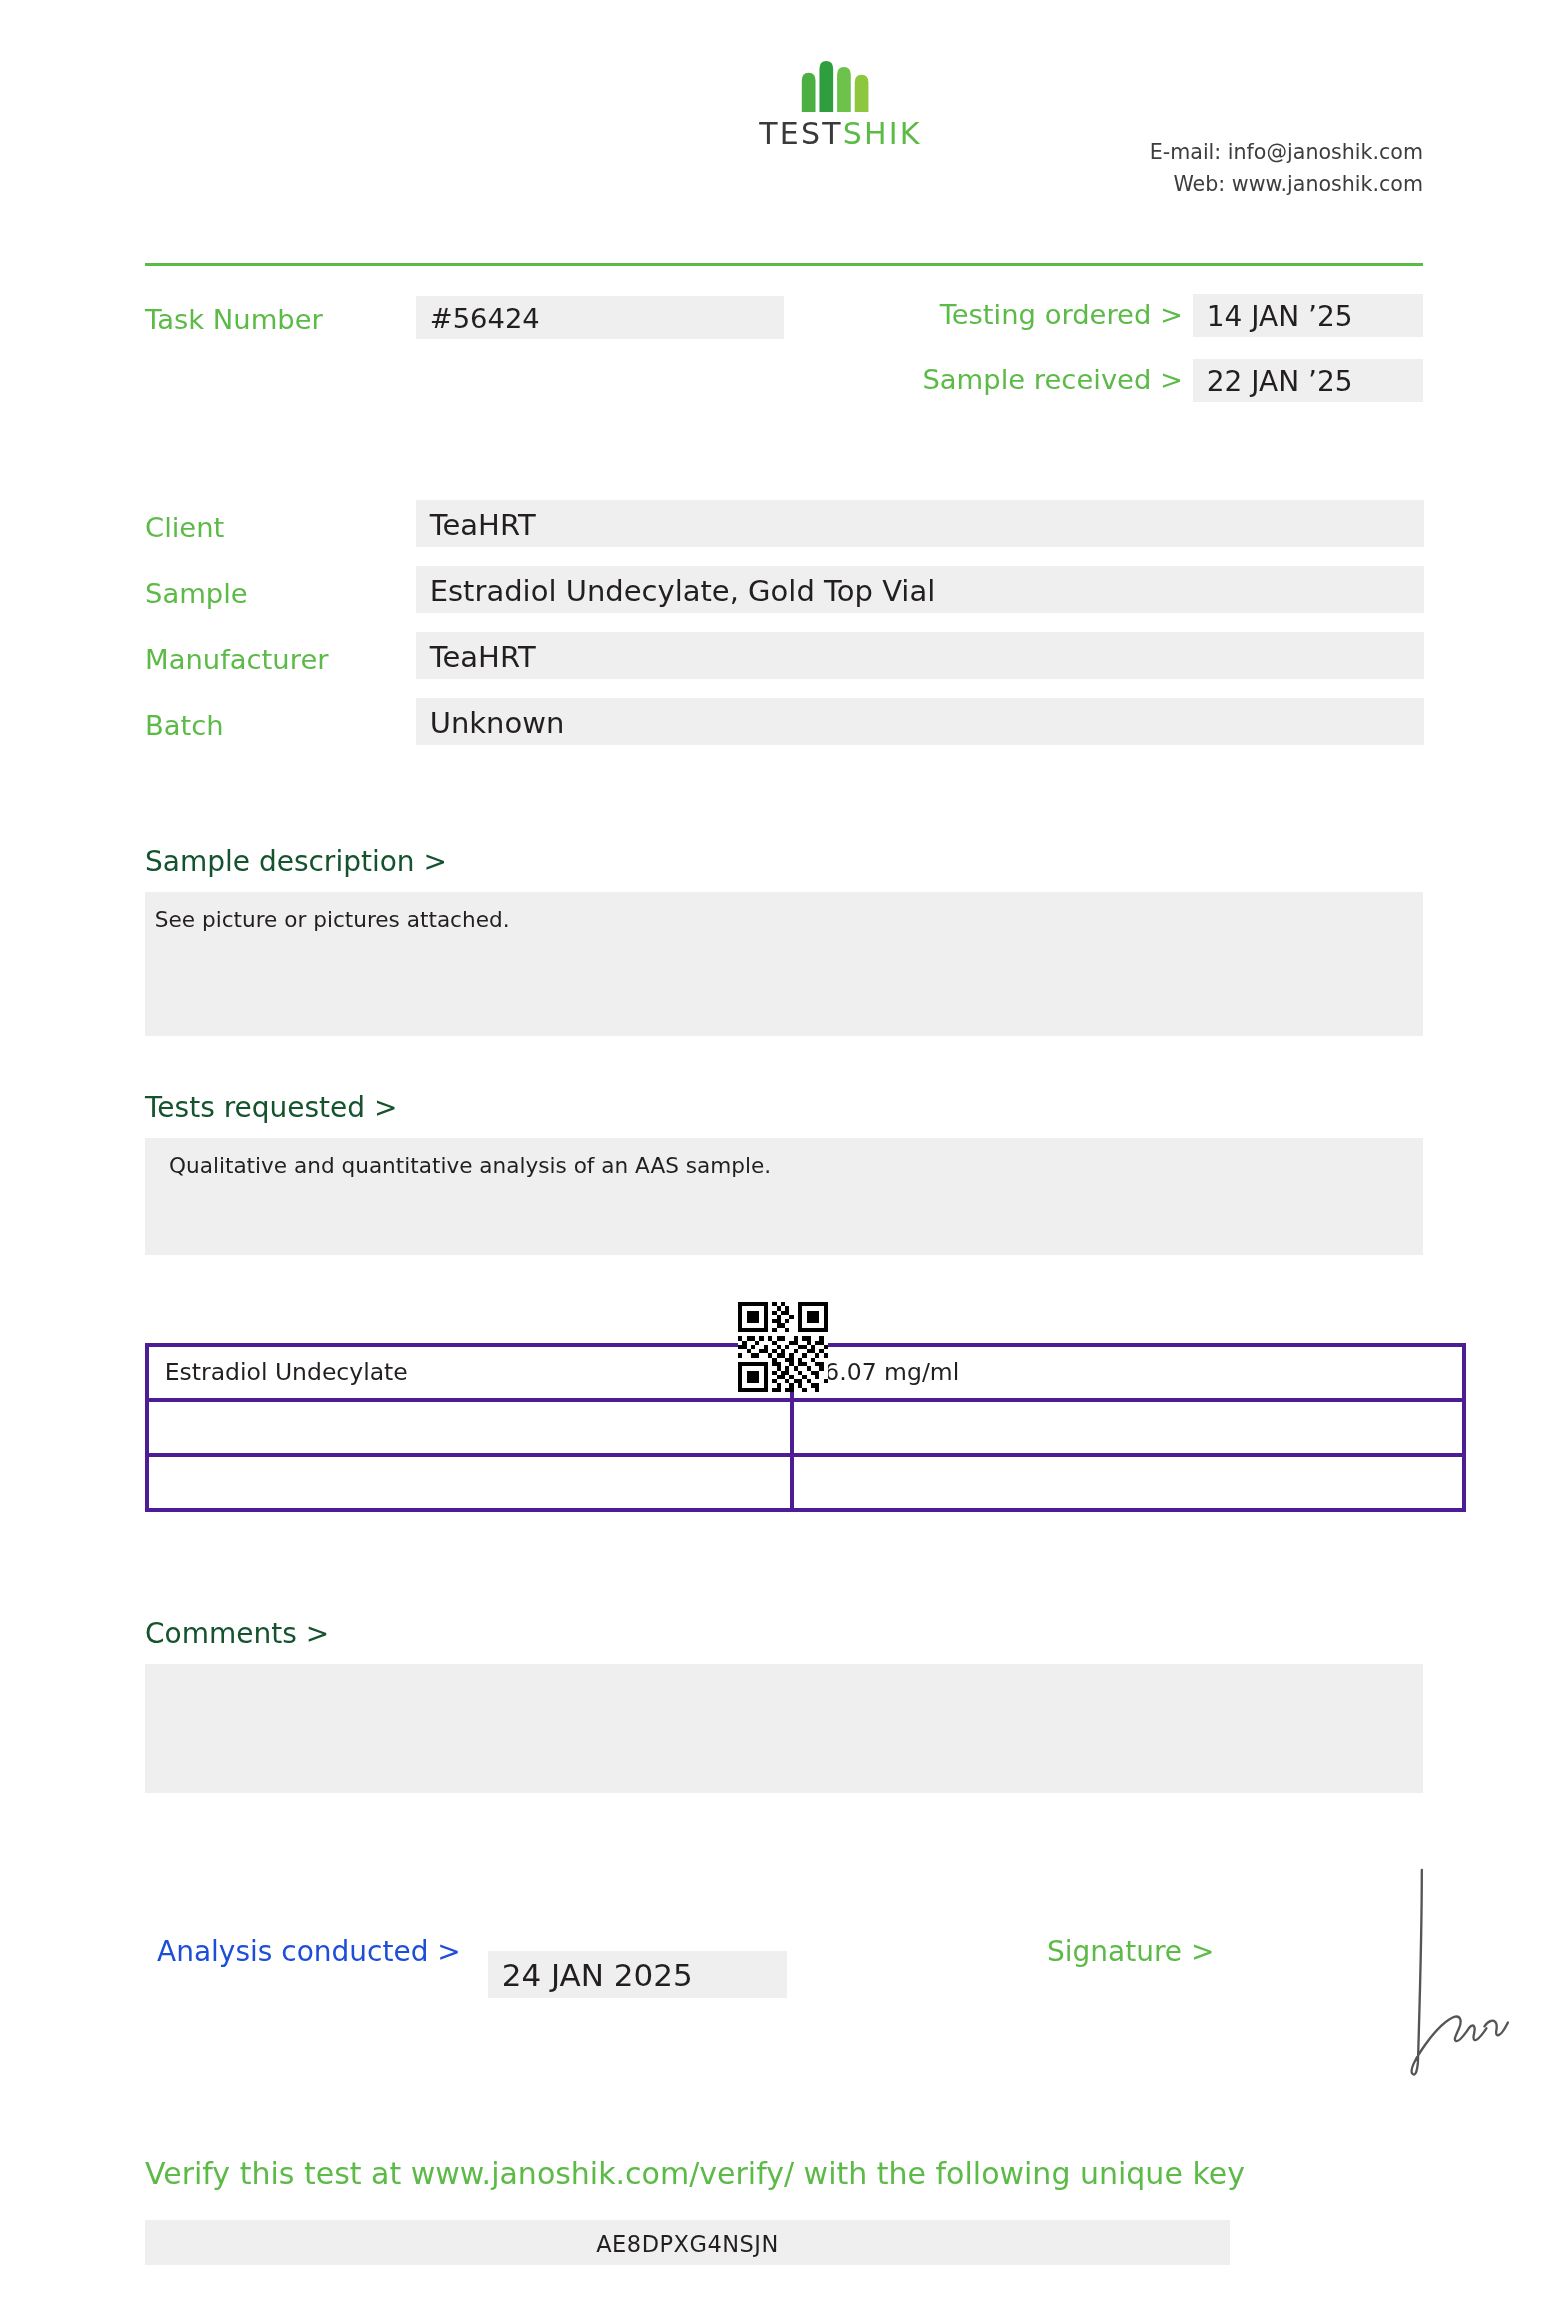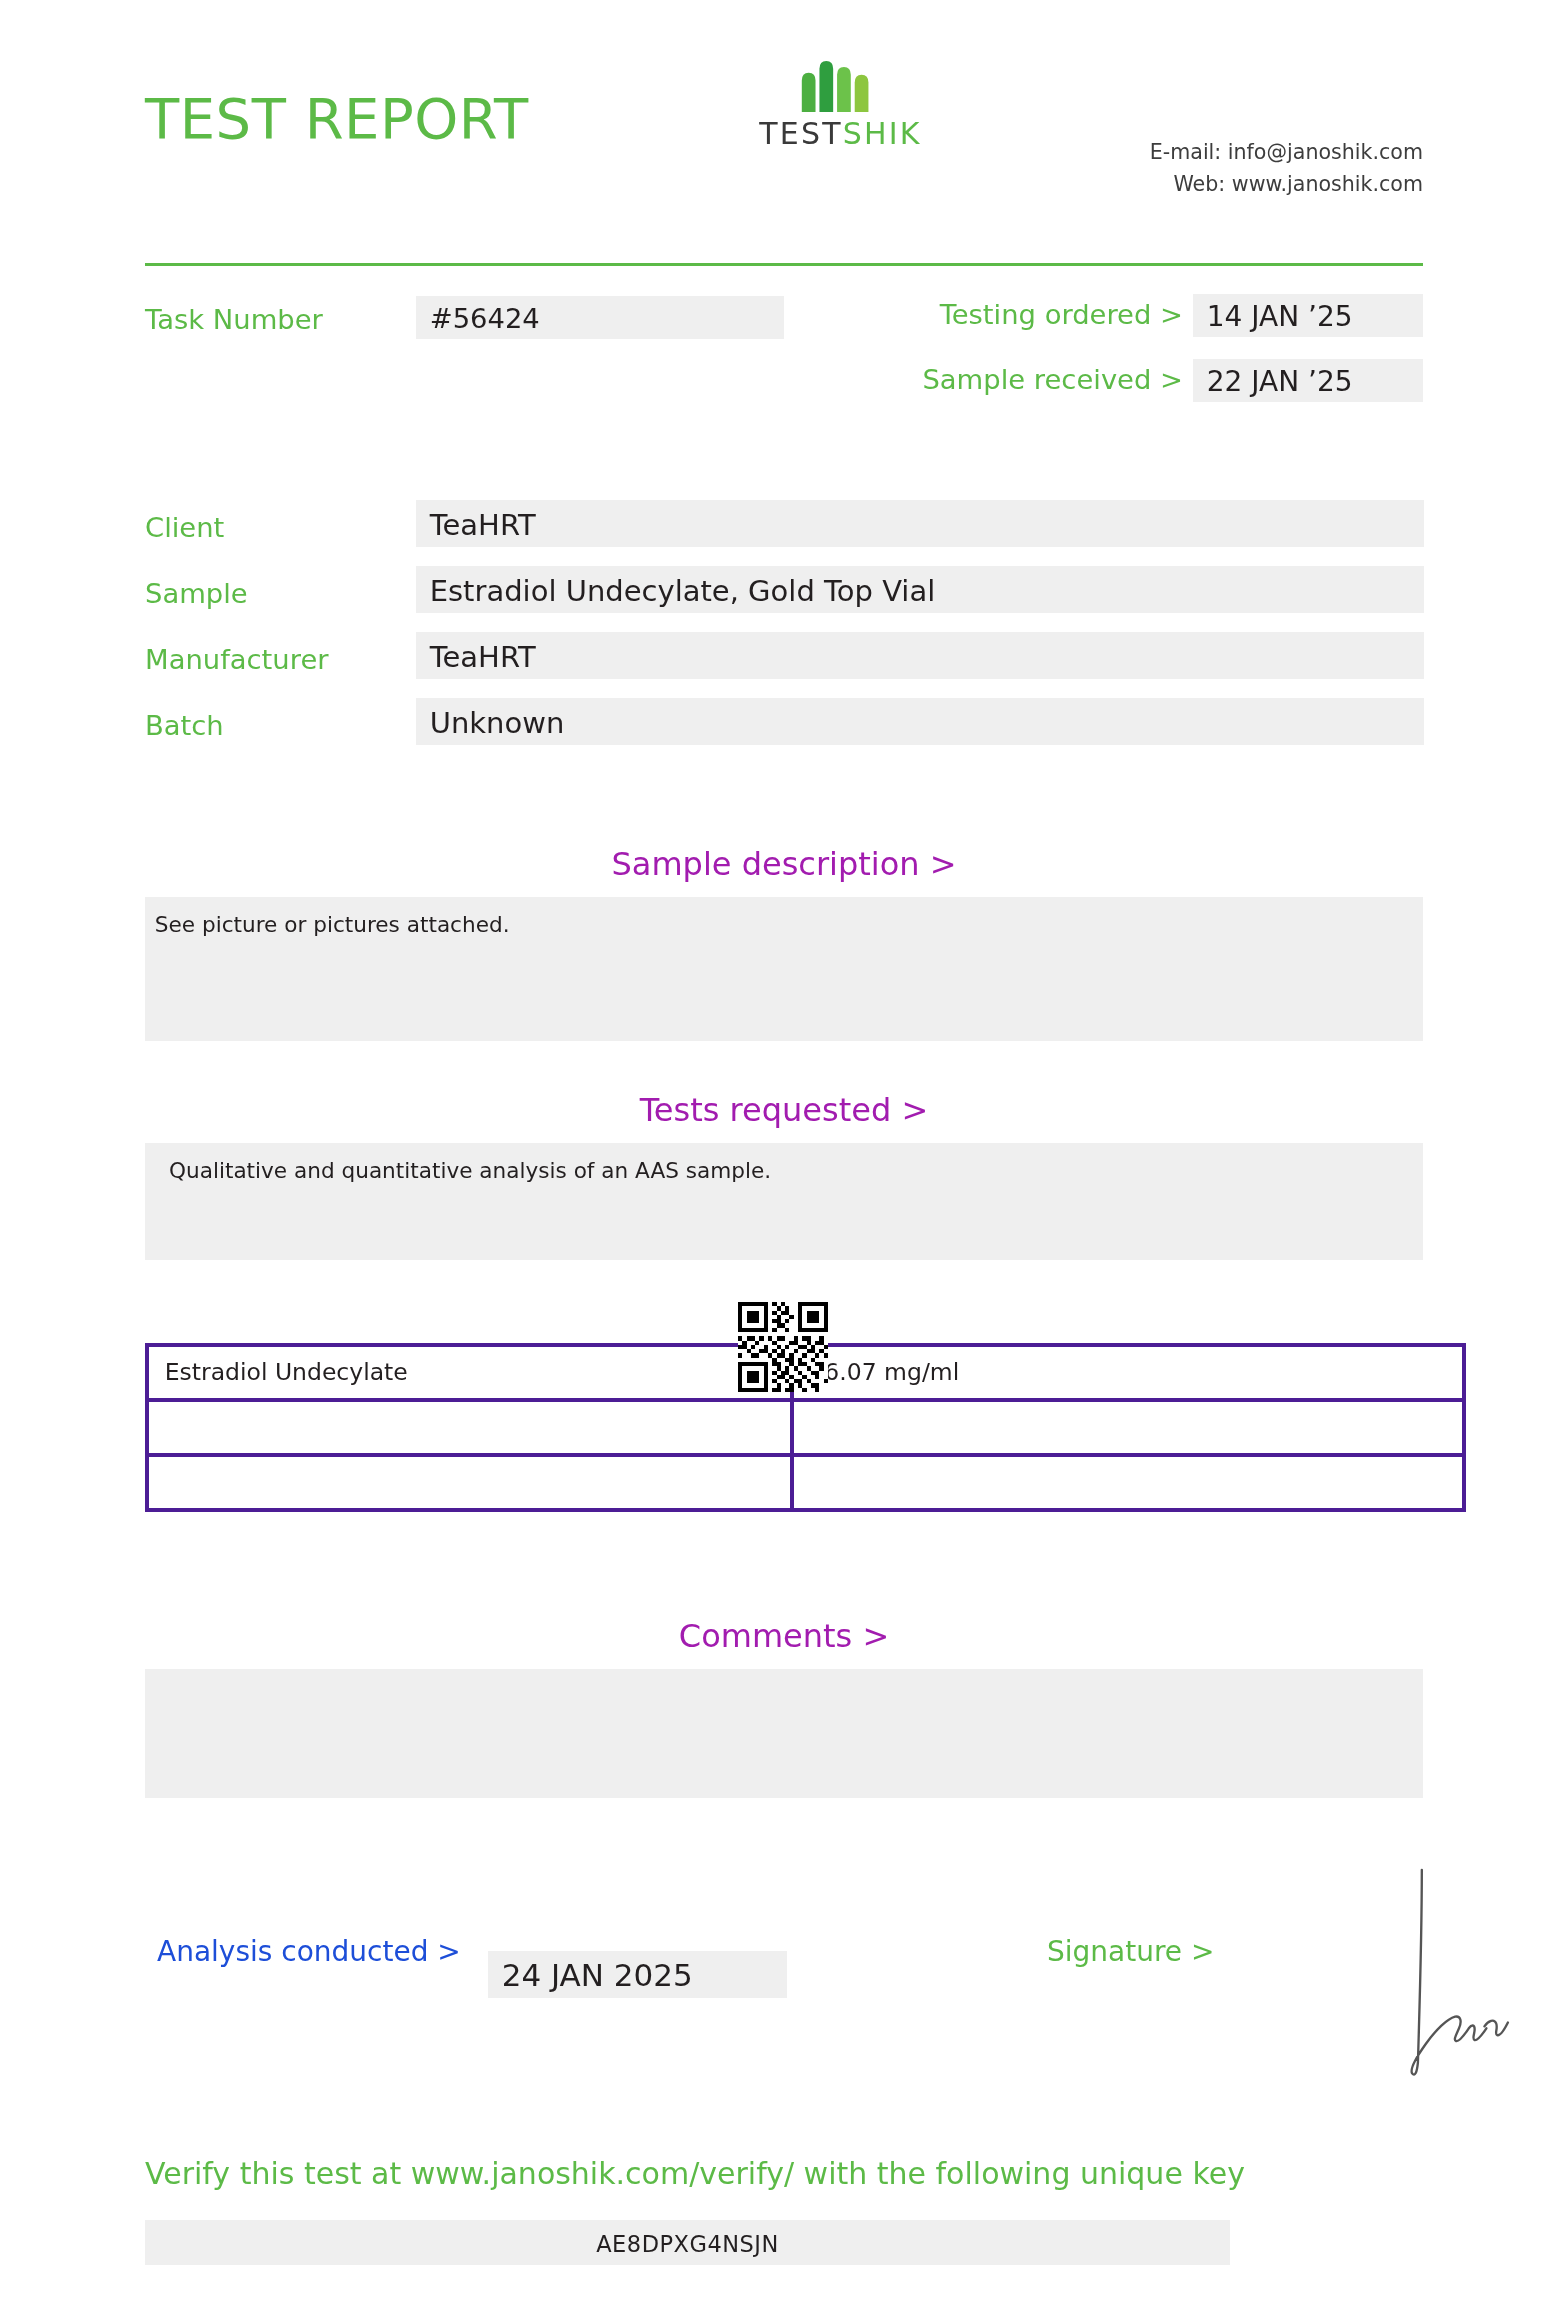--- a/index.html
+++ b/index.html
@@ -168,24 +168,23 @@
     background: #efefef;
     font-size: 29px;
     padding: 7.8px 0 0 13.7px;
     box-sizing: border-box;
     white-space: nowrap;
     overflow: hidden;
   }
 
   
   .section-title {
-    color: #a21caf;
-    font-size: 32px;
+    color: #14532d;
+    font-size: 28px;
     margin: 0 0 13.7px 0;
-    text-align: center;
   }
   .sec-sample-desc { position: absolute; left: 0; top: 845px; width: 1278px; }
   .sec-tests       { position: absolute; left: 0; top: 1091px; width: 1278px; }
   .sec-results     { position: absolute; left: 0; top: 1333px; width: 1278px; }
   .sec-comments    { position: absolute; left: 0; top: 1617px; width: 1278px; }
 
   .grey-box {
     background: #efefef;
     width: 1278px;
     box-sizing: border-box;
@@ -292,21 +291,20 @@
     letter-spacing: 0.5px;
   }
 </style>
 </head>
 <body>
 
 <div class="page">
   <div class="content">
 
     <div class="header">
-      <div class="report-title">TEST REPORT</div>
 
       <div class="logo-block">
         <div class="logo-mark">
           <svg width="98" height="55" viewBox="0 0 100 56" xmlns="http://www.w3.org/2000/svg">
             <path d="M10 54 L10 22 Q10 14 17 14 Q24 14 24 22 L24 54 Z" fill="#4caf41"></path>
             <path d="M28 54 L28 10 Q28 2 35 2 Q42 2 42 10 L42 54 Z" fill="#2f9e3f"></path>
             <path d="M46 54 L46 16 Q46 8 53 8 Q60 8 60 16 L60 54 Z" fill="#6cc24a"></path>
             <path d="M64 54 L64 24 Q64 16 71 16 Q78 16 78 24 L78 54 Z" fill="#8dc63f"></path>
             <path d="M4 54 L96 54" stroke="#ffffff" stroke-width="0" fill="none"></path>
           </svg>

